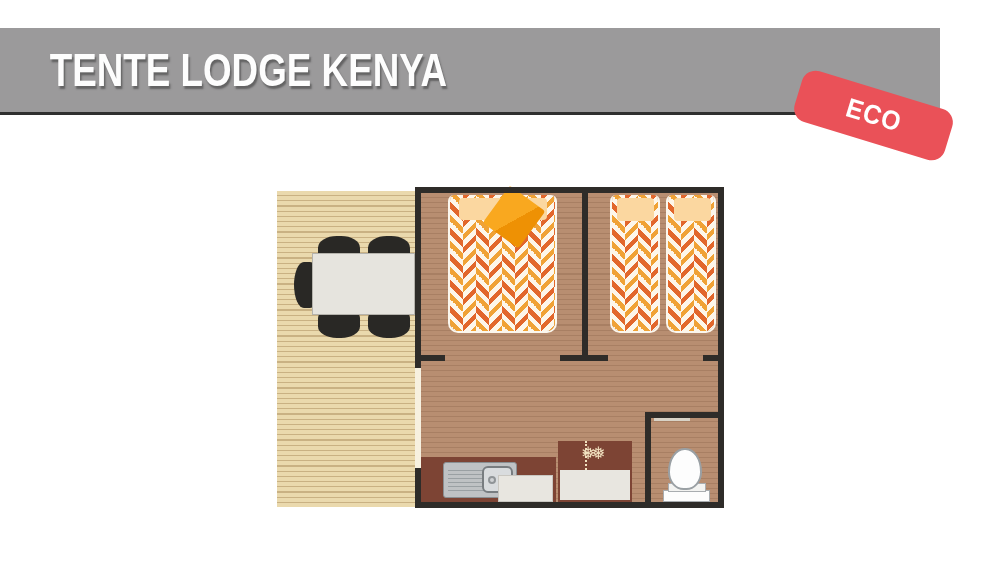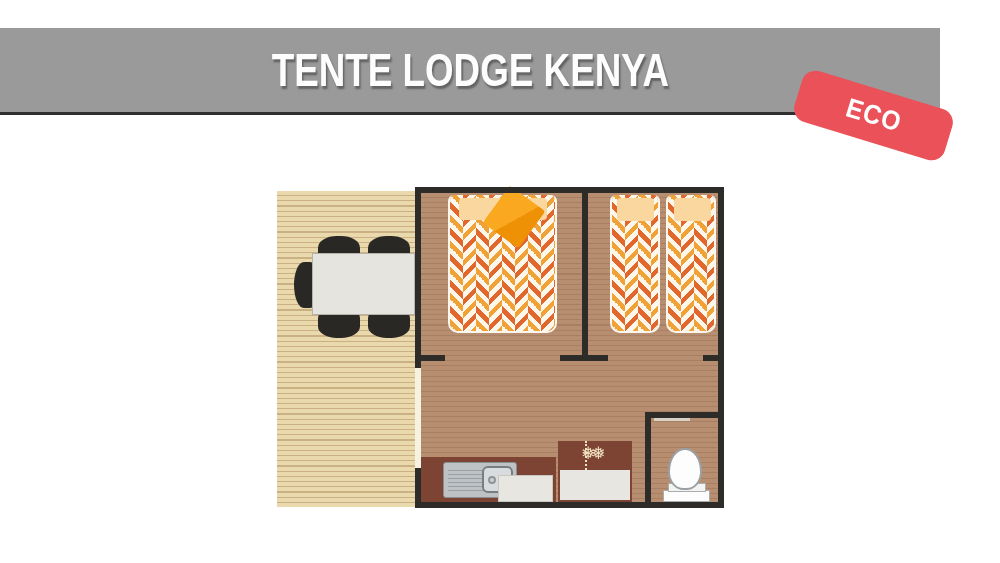--- a/index.html
+++ b/index.html
@@ -2,21 +2,21 @@
 <html style="--banner: #9b9a9b; --banner-line: #2f2f2f; --title-text: #fdfdfd; --badge: #ea5158; --badge-text: #ffffff; --wall: #2e2c29; --deck: #ead9ad; --deck-line: #c9b183; --floor: #b88e71; --floor-line: #a87f63; --counter: #7d4434; --chevron-orange: #f0a236; --chevron-dark-orange: #e2672c; --chevron-white: #fdf6ea; --pillow: #fbd7a0; --cushion: #f6a014; --table: #e6e4de; --chair: #292825; --appliance: #e8e6e0; --cream: #f2e2c0; --steel: #bfc2c4;"><head>
 <meta charset="utf-8">
 <style>
   html,body{margin:0;padding:0;background:#fff;}
   body{font-family:"Liberation Sans", sans-serif;}
   .stage{position:relative;width:1000px;height:563px;background:#fff;overflow:hidden;}
 
   
   .banner{position:absolute;left:0;top:28px;width:940px;height:84px;
           background:var(--banner);border-bottom:3px solid var(--banner-line);
-          display:flex;align-items:center;justify-content:center;z-index:5;}
+          display:flex;align-items:center;justify-content:flex-start;z-index:5;}
   .banner h1{margin:0;font-size:46px;font-weight:700;color:var(--title-text);
              letter-spacing:0px;transform:scaleX(0.8);transform-origin:center;
              text-shadow:2px 3px 2px rgba(55,55,55,0.55);white-space:nowrap;}
   .eco-badge{position:absolute;left:795px;top:89px;width:157px;height:53px;
              background:var(--badge);border-radius:14px;transform:rotate(17deg);
              display:flex;align-items:center;justify-content:center;z-index:10;}
   .eco-badge span{color:var(--badge-text);font-size:27px;font-weight:700;
                   letter-spacing:1px;transform:scaleX(0.92);}
 
   

